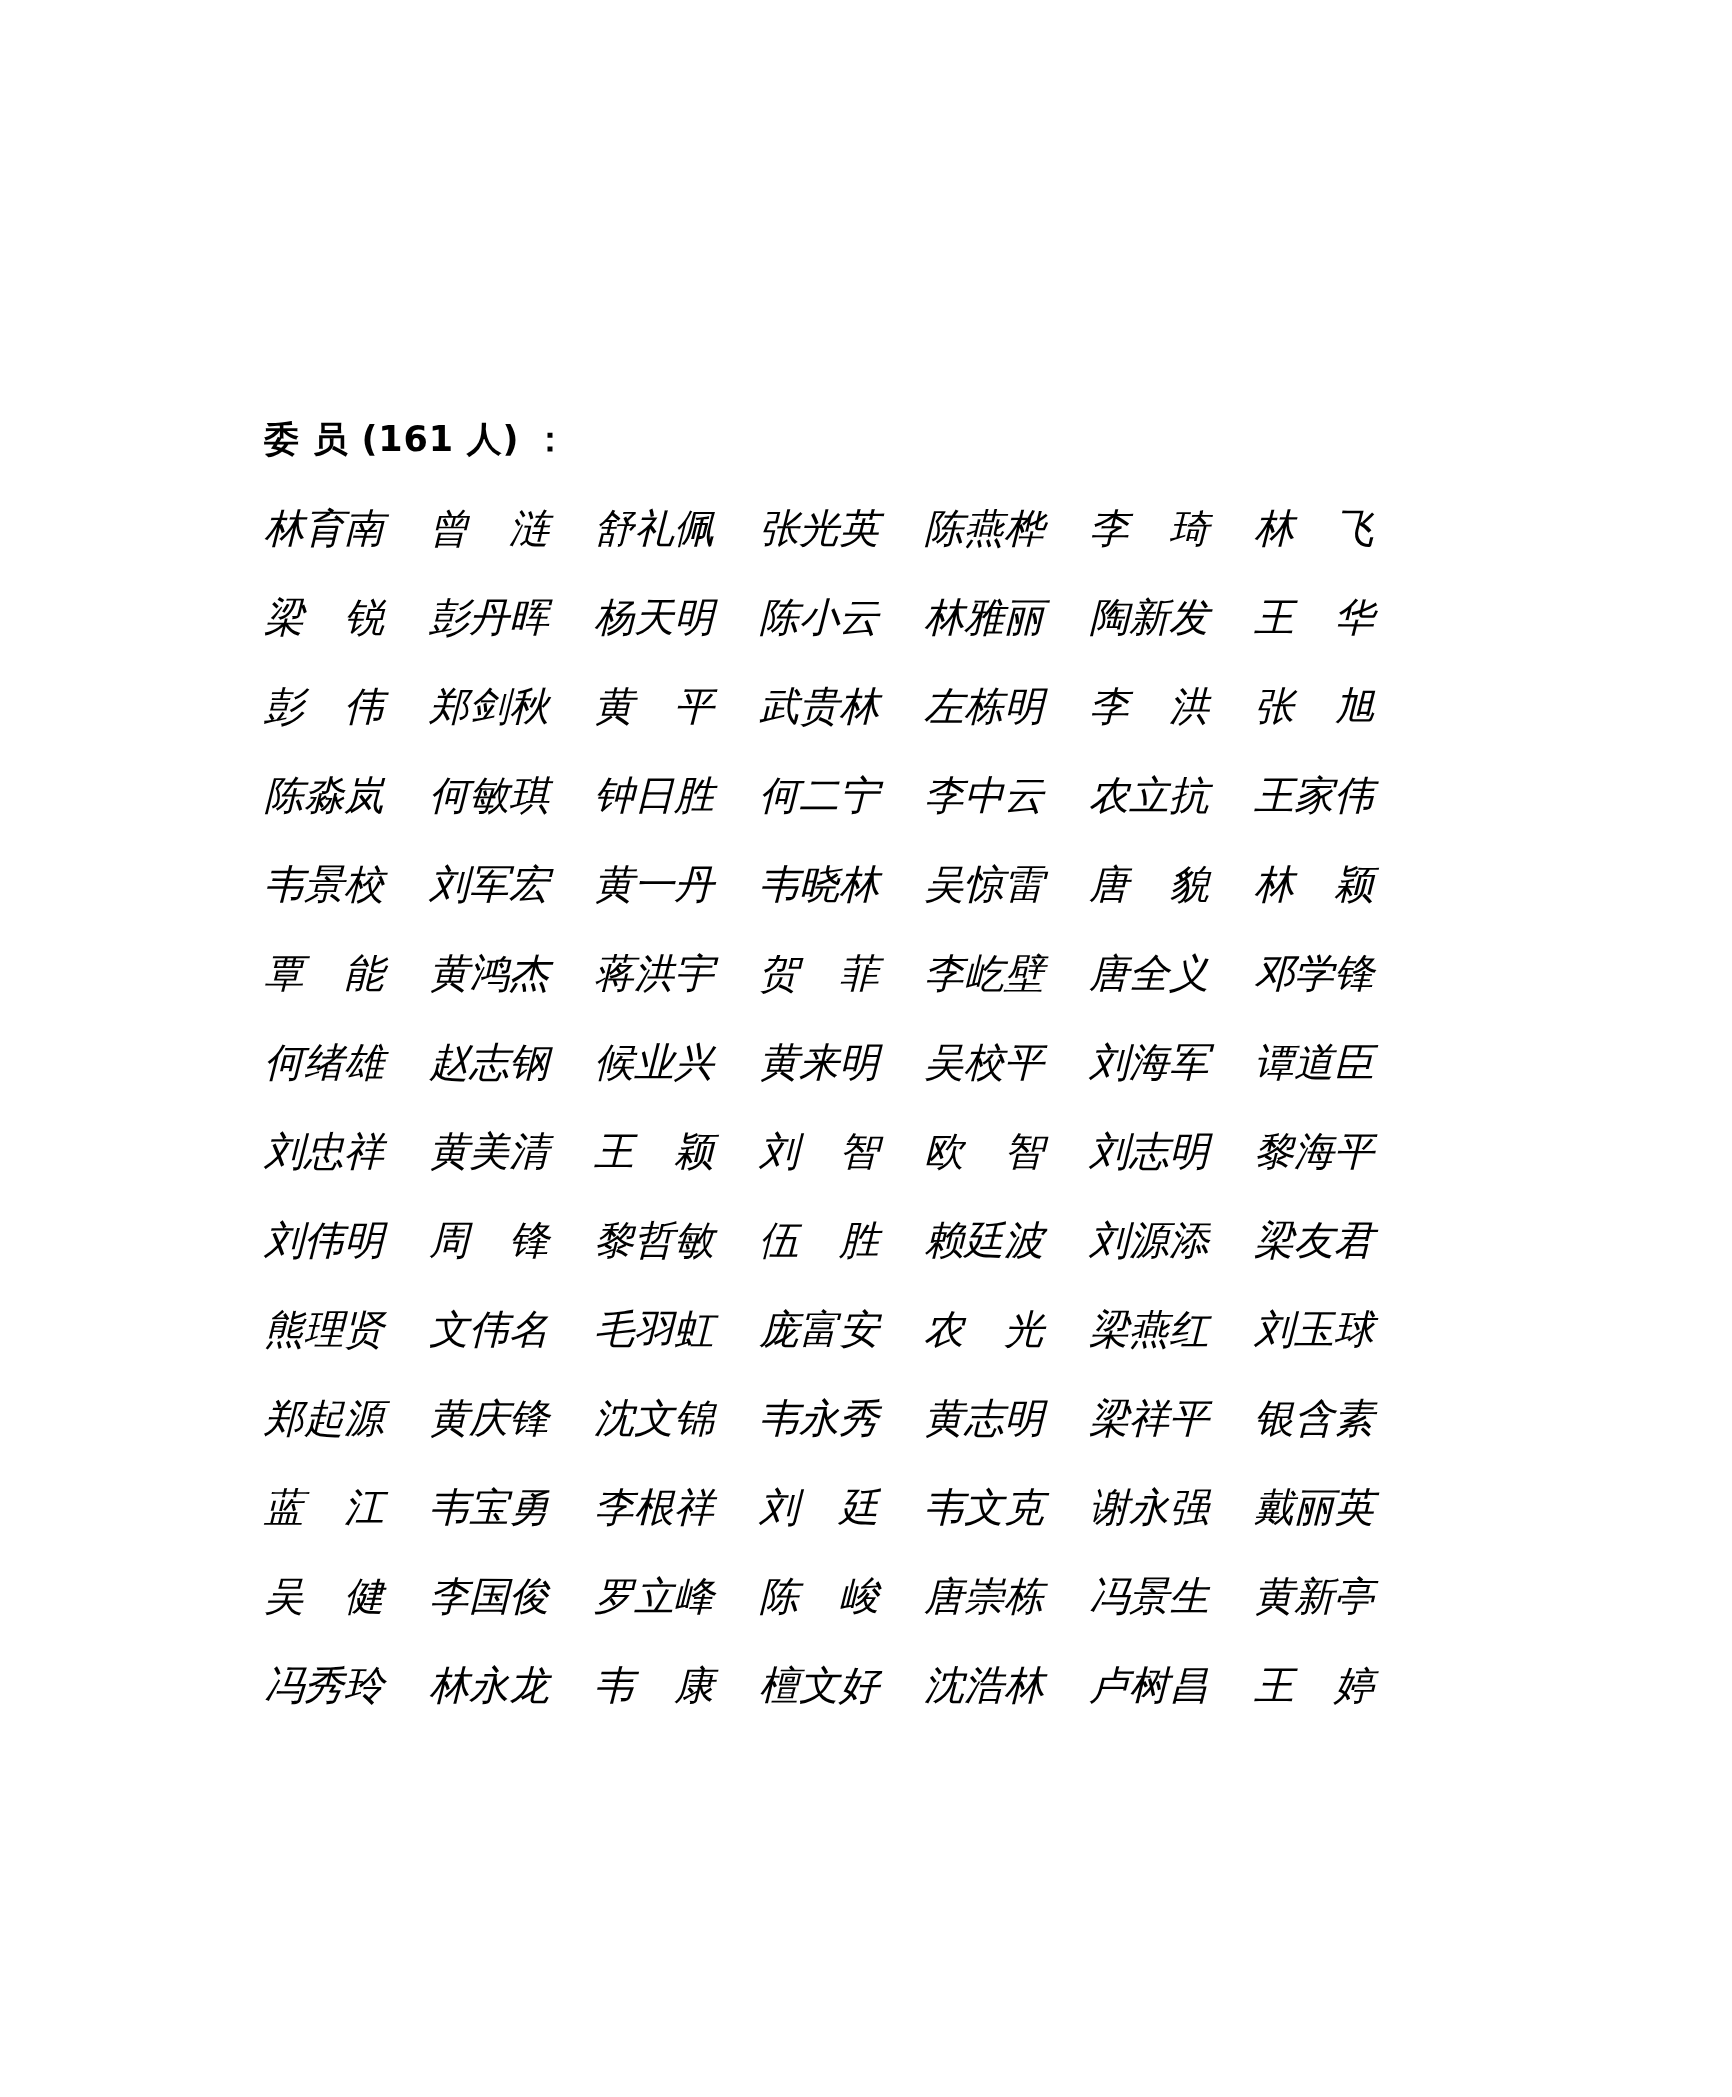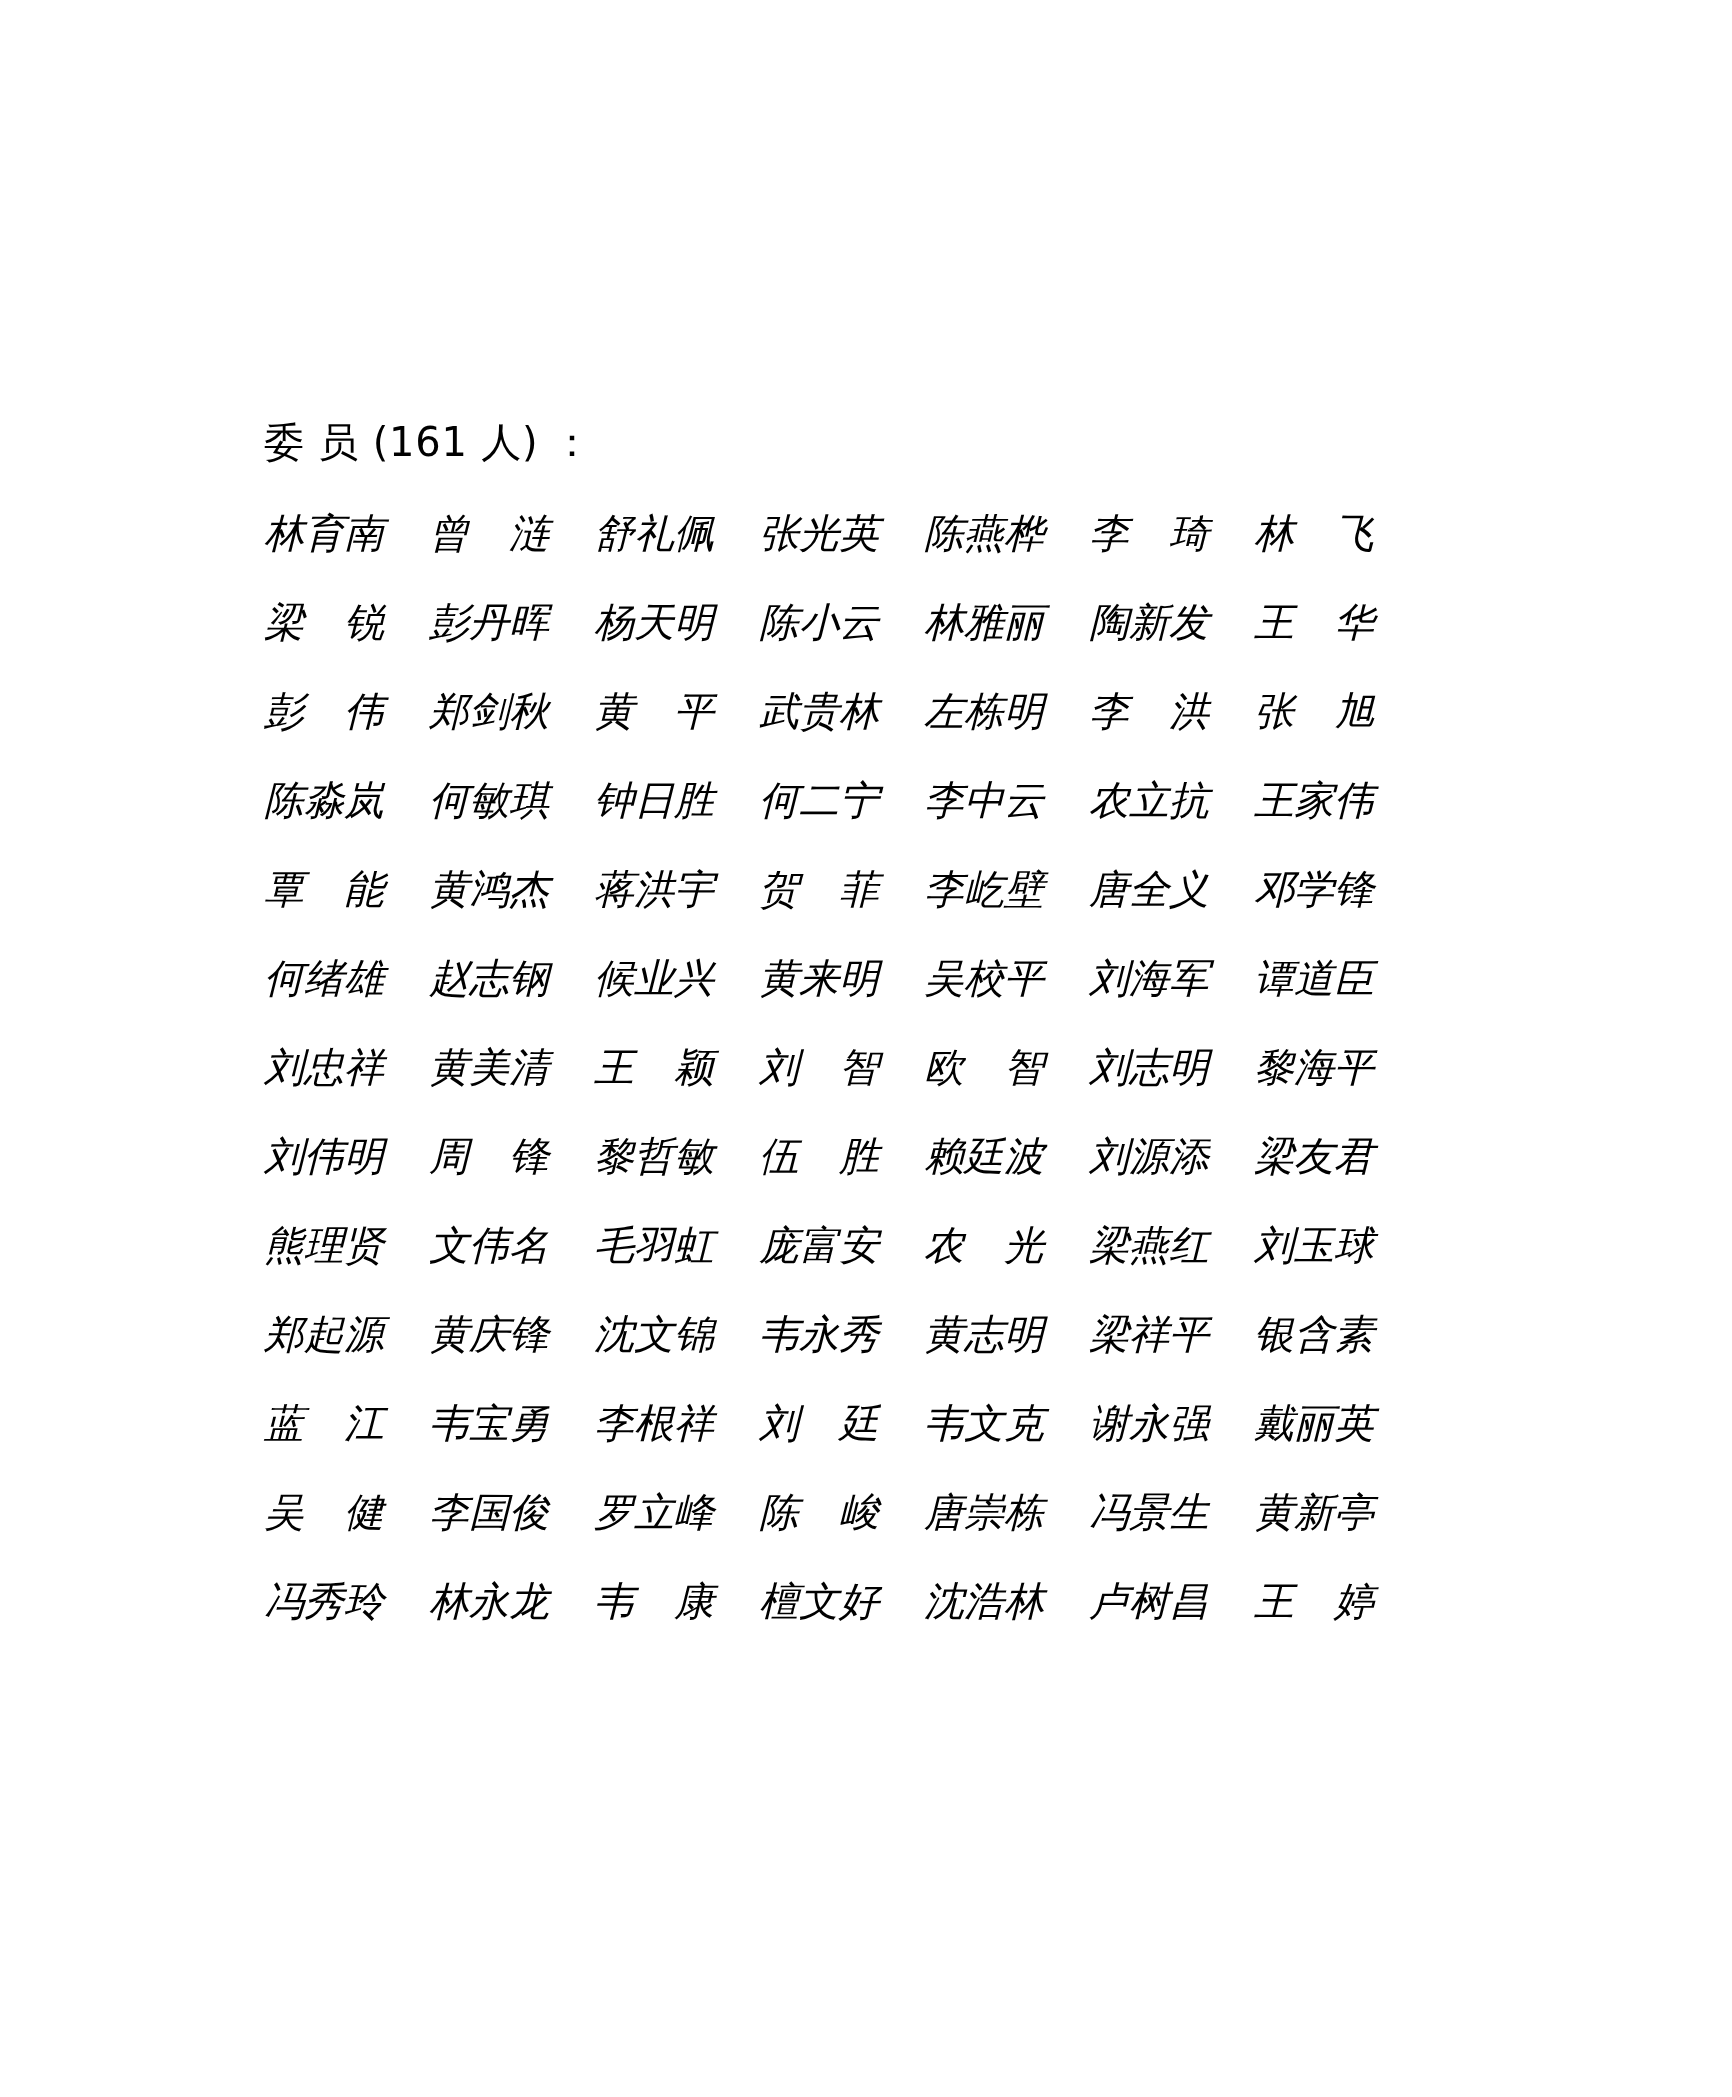--- a/index.html
+++ b/index.html
@@ -21,23 +21,23 @@
     height: 2452px;
     background: #ffffff;
   }
   .content {
     position: absolute;
     left: 264px;
     top: 422px;
     width: 1110px;
   }
   .doc-title {
-    font-size: 40px;
+    font-size: 35px;
     line-height: 1;
-    font-weight: normal;
+    font-weight: bold;
     color: #000000;
     letter-spacing: 0.8px;
     white-space: pre;
   }
   .rows {
     margin-top: 26.4px;
   }
   .name-row {
     height: 89px;
     display: flex;
@@ -87,20 +87,29 @@
           <span class="member-name">张　旭</span>
         </div>
         <div class="name-row">
           <span class="member-name">陈淼岚</span>
           <span class="member-name">何敏琪</span>
           <span class="member-name">钟日胜</span>
           <span class="member-name">何二宁</span>
           <span class="member-name">李中云</span>
           <span class="member-name">农立抗</span>
           <span class="member-name">王家伟</span>
+        </div>
+        <div class="name-row">
+          <span class="member-name">韦景校</span>
+          <span class="member-name">刘军宏</span>
+          <span class="member-name">黄一丹</span>
+          <span class="member-name">韦晓林</span>
+          <span class="member-name">吴惊雷</span>
+          <span class="member-name">唐　貌</span>
+          <span class="member-name">林　颖</span>
         </div>
         <div class="name-row">
           <span class="member-name">覃　能</span>
           <span class="member-name">黄鸿杰</span>
           <span class="member-name">蒋洪宇</span>
           <span class="member-name">贺　菲</span>
           <span class="member-name">李屹壁</span>
           <span class="member-name">唐全义</span>
           <span class="member-name">邓学锋</span>
         </div>

